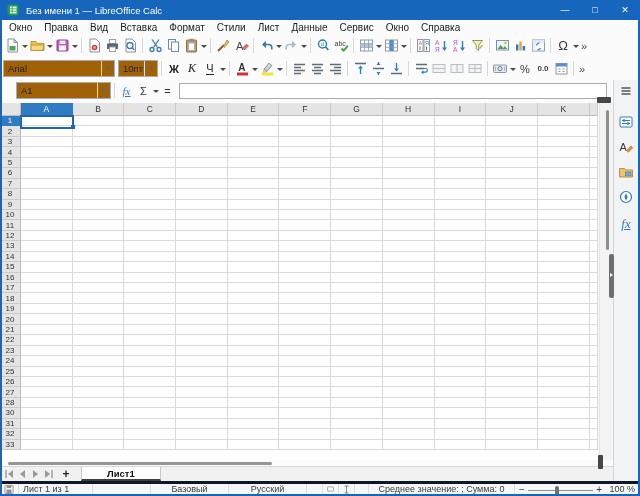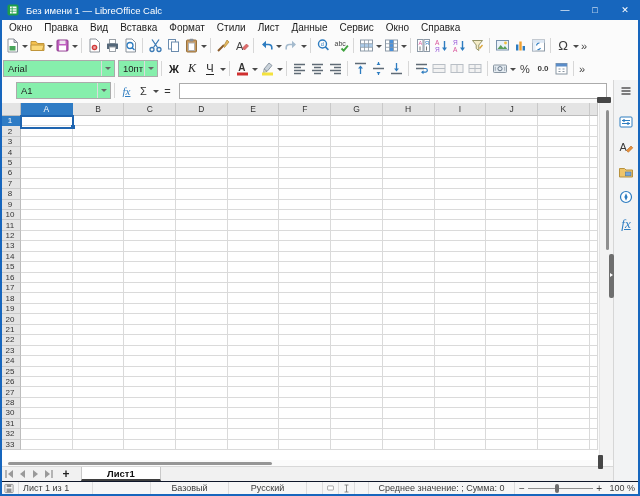--- a/index.html
+++ b/index.html
@@ -26,21 +26,21 @@
   .dd{width:7px;height:20px;display:flex;align-items:center;justify-content:center;}
   .dd::after{content:"";border:3px solid transparent;border-top:3.5px solid #4a4a4a;margin-top:4px;}
   .sep{width:1px;height:15px;background:#d7d7d7;margin:0 3px;flex:0 0 1px;}
   .glyph{font-size:11px;color:#3c3c3c;}
   .bold-g{font-weight:bold;font-size:11px;color:#222;}
   .italic-g{font-style:italic;font-family:"Liberation Serif",serif;font-size:12px;color:#222;}
   .underl-g{font-size:11px;color:#222;border-bottom:1px solid #222;line-height:11px;}
   .small-g{font-size:8px;color:#3c3c3c;font-weight:bold;}
   .more{font-size:11px;color:#444;margin-left:2px;}
 
-  .combo{height:17px;background:#86efac;border:1px solid #ababab;display:flex;align-items:center;font-size:9.5px;color:#222;}
+  .combo{height:17px;background:#a16207;border:1px solid #ababab;display:flex;align-items:center;font-size:9.5px;color:#222;}
   .combo .val{flex:1;padding-left:4px;white-space:nowrap;overflow:hidden;}
   .combo .chev{width:13px;height:100%;border-left:1px solid #dcdcdc;display:flex;align-items:center;justify-content:center;}
   .combo .chev::after{content:"";border:3px solid transparent;border-top:3.5px solid #666;margin-top:3px;}
   .fontname{width:112px;margin-right:3px;}
   .fontsize{width:40px;}
 
   
   .formulabar{position:absolute;top:80px;left:13px;width:613px;height:21px;background:#fbfbfb;display:flex;align-items:center;padding:0 3px;}
   .namebox{width:95px;flex:0 0 95px;}
   .fb-btn{width:17px;height:18px;display:flex;align-items:center;justify-content:center;}
@@ -82,21 +82,21 @@
 
   
   .tabbar{position:absolute;left:0;top:466px;width:613px;height:15px;background:#f1f1f1;border-top:1px solid #d8d8d8;display:flex;align-items:center;padding-left:3px;}
   .nav-btn{width:13px;height:100%;display:flex;align-items:center;justify-content:center;}
   .add-sheet{width:18px;height:100%;display:flex;align-items:center;justify-content:center;font-size:12px;font-weight:bold;color:#222;margin-left:2px;}
   .sheet-tabs{display:flex;height:100%;margin-left:6px;}
   .sheet-tab{height:100%;padding:0 25px;background:#fff;border-left:1px solid #c9c9c9;border-right:1px solid #c9c9c9;font-size:9.5px;font-weight:bold;color:#111;display:flex;align-items:center;}
   .sheet-tab.active{border-bottom:2.5px solid #3f3f3f;}
 
   
-  .statusbar{position:absolute;left:0;top:481px;width:640px;height:13px;background:#f6f6f6;border-top:1px solid #0f172a;display:flex;align-items:center;font-size:9px;color:#3c3c3c;}
+  .statusbar{position:absolute;left:0;top:481px;width:640px;height:13px;background:#f6f6f6;border-top:3px solid #0f172a;display:flex;align-items:center;font-size:9px;color:#3c3c3c;}
   .ss{height:100%;display:flex;align-items:center;padding:0 4px;white-space:nowrap;}
   .ss.b{border-left:1px solid #dddddd;}
   .ss-save{width:18px;flex:0 0 18px;justify-content:center;}
   .ss-info{width:74px;flex:0 0 74px;}
   .ss-e1{width:58px;flex:0 0 58px;}
   .ss-style{width:78px;flex:0 0 78px;justify-content:center;}
   .ss-lang{width:78px;flex:0 0 78px;justify-content:center;}
   .ss-e2{width:16px;flex:0 0 16px;}
   .ss-sel,.ss-ins{width:16px;flex:0 0 16px;justify-content:center;}
   .ss-e3{width:14px;flex:0 0 14px;}

